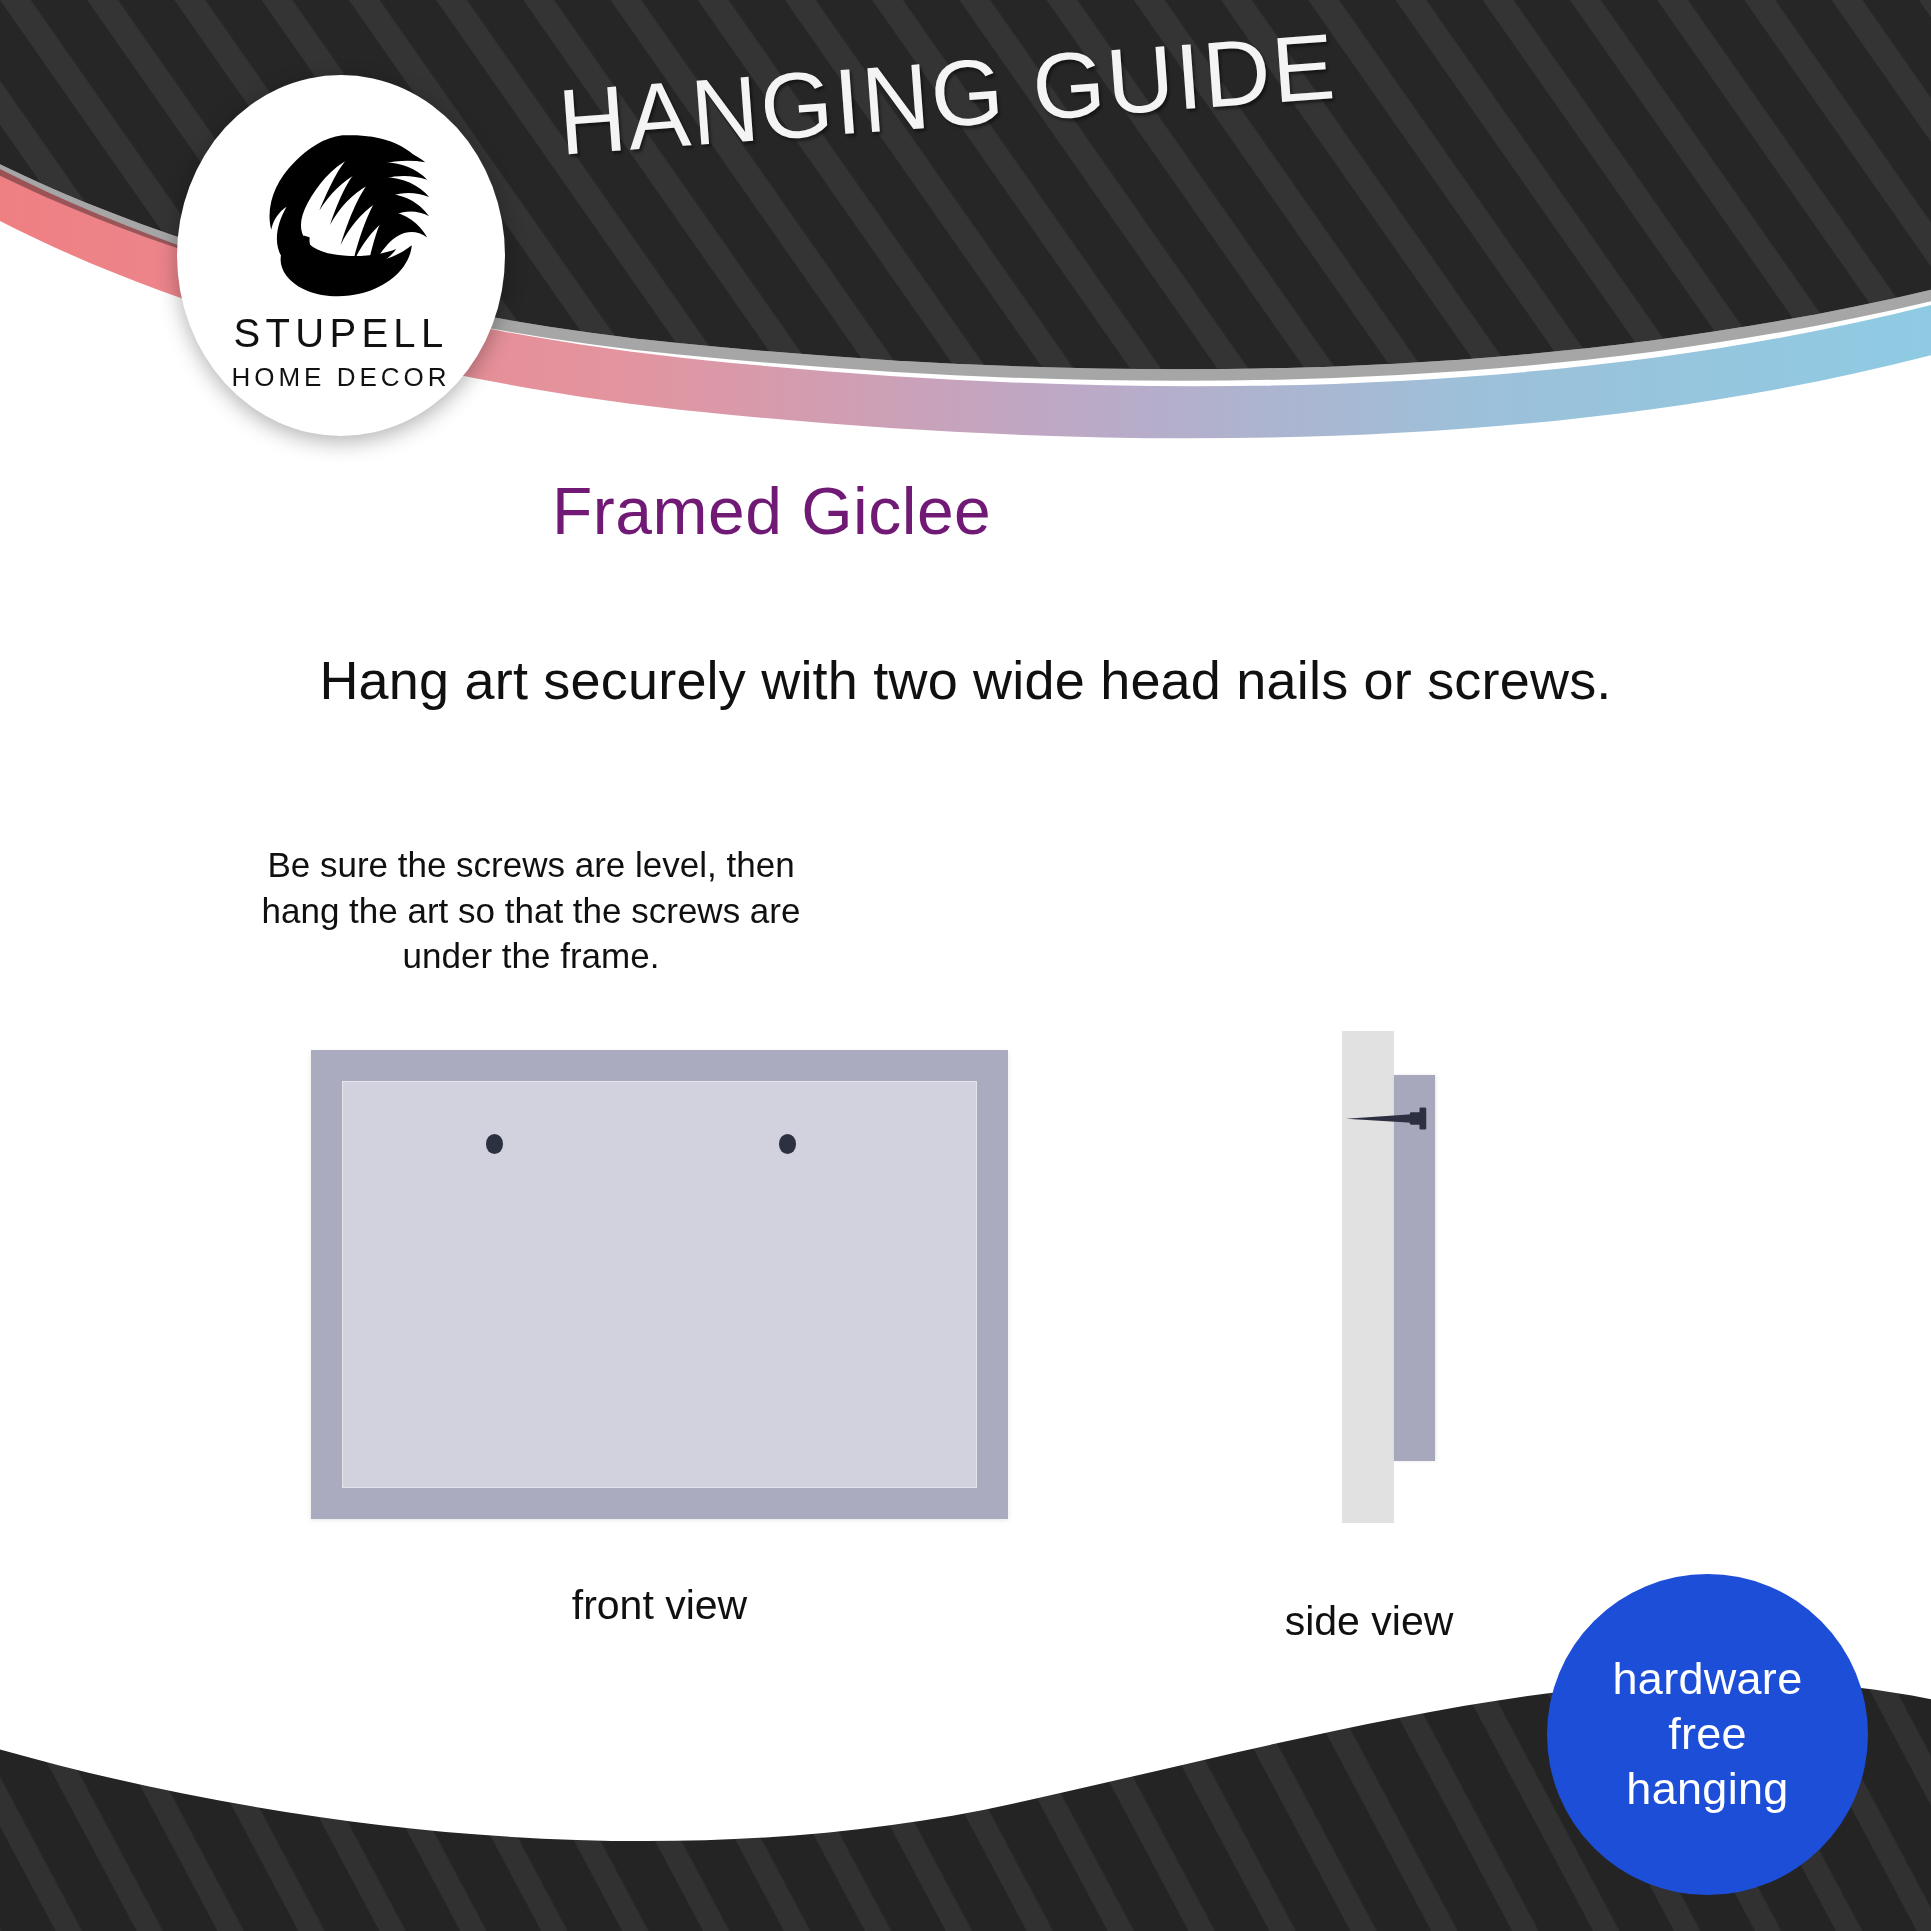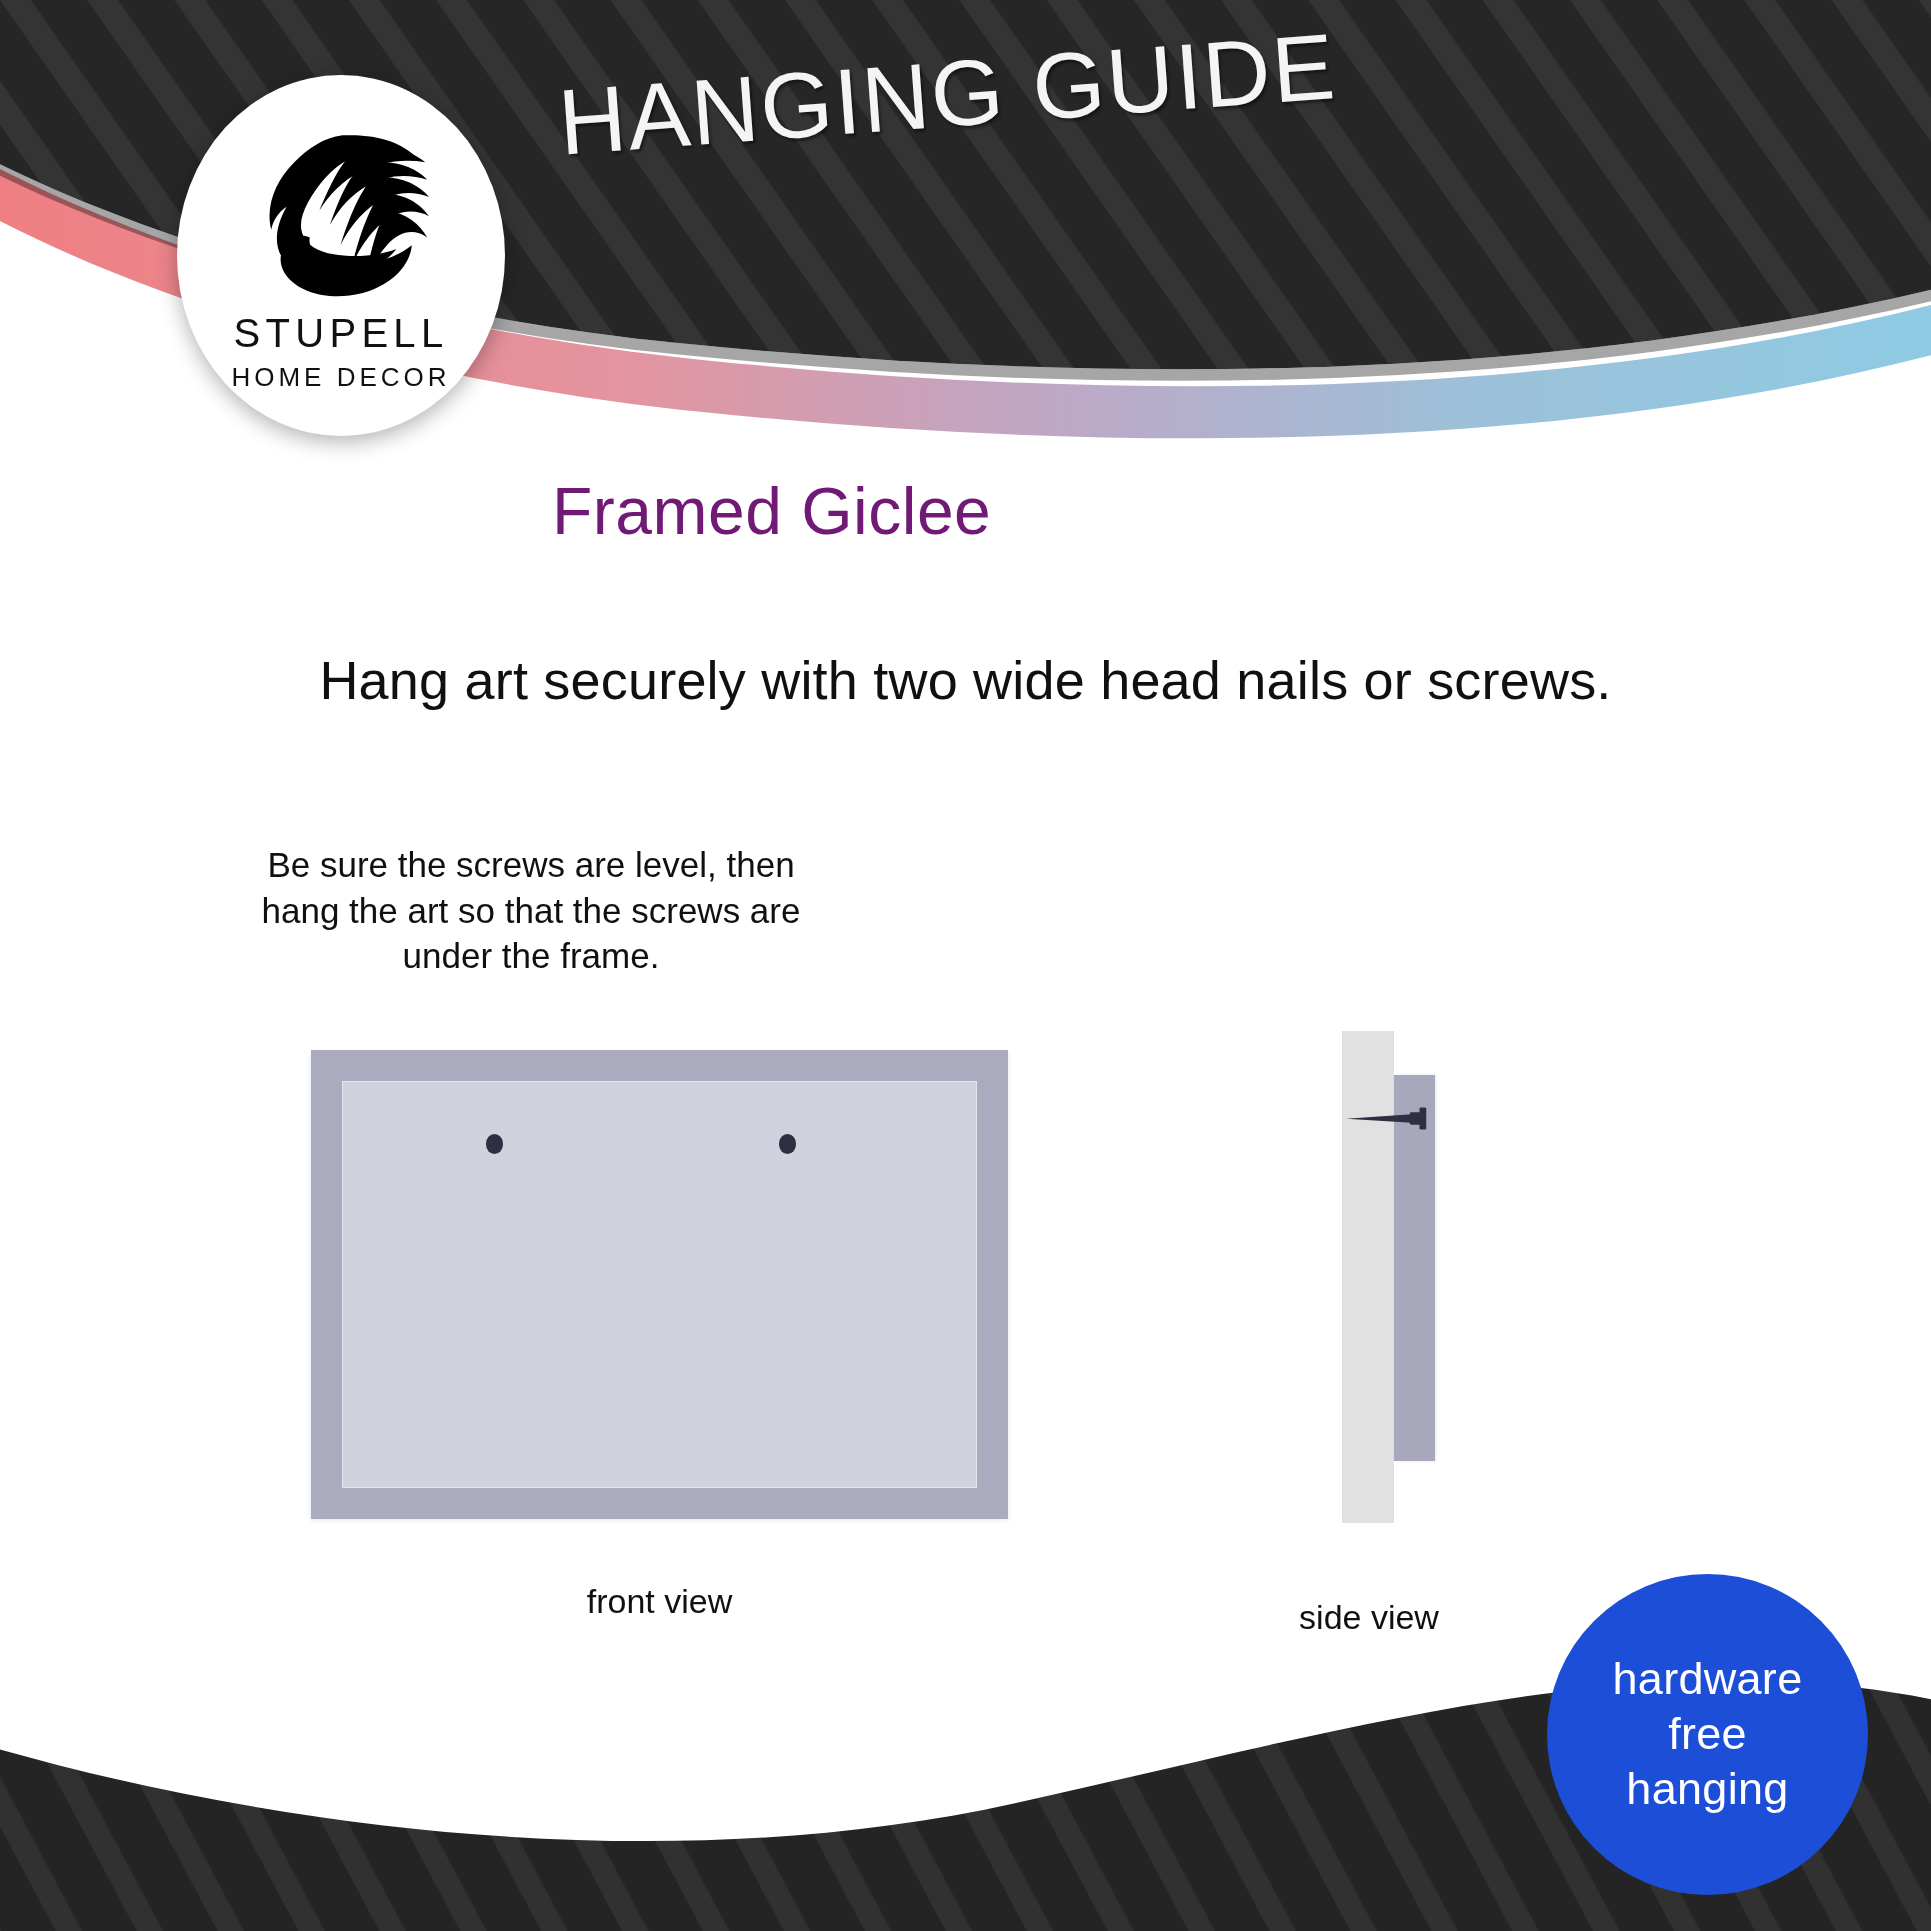--- a/index.html
+++ b/index.html
@@ -186,21 +186,21 @@
     left: 1.9px;
     top: 73px;
     width: 92px;
     height: 29px;
   }
 
   
   .view-label {
     position: absolute;
     font-family: "Liberation Sans", sans-serif;
-    font-size: 34px;
+    font-size: 41px;
     font-weight: 400;
     color: #101010;
     text-align: center;
     z-index: 5;
   }
   #label-front-view { left: 370px;  top: 1582px; width: 579px; }
   #label-side-view  { left: 1224px; top: 1598px; width: 290px; }
 
   
   #hardware-badge {

